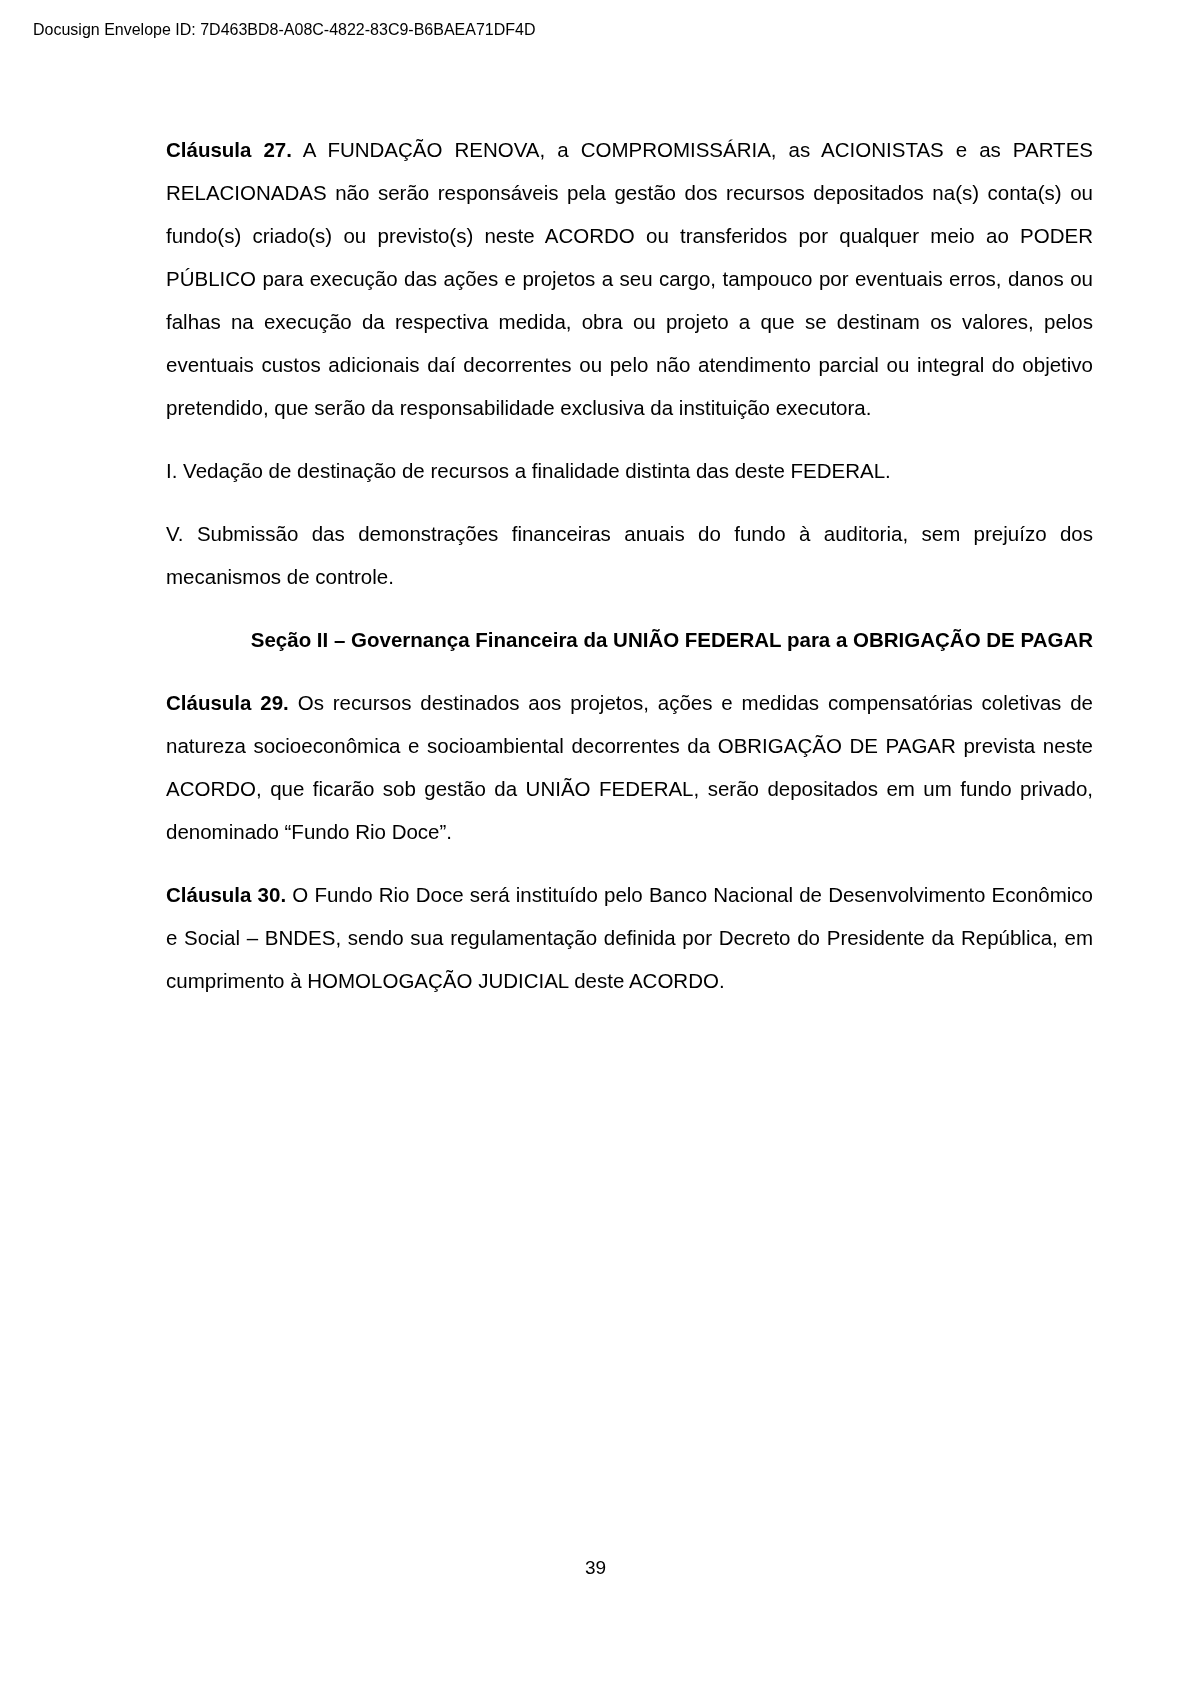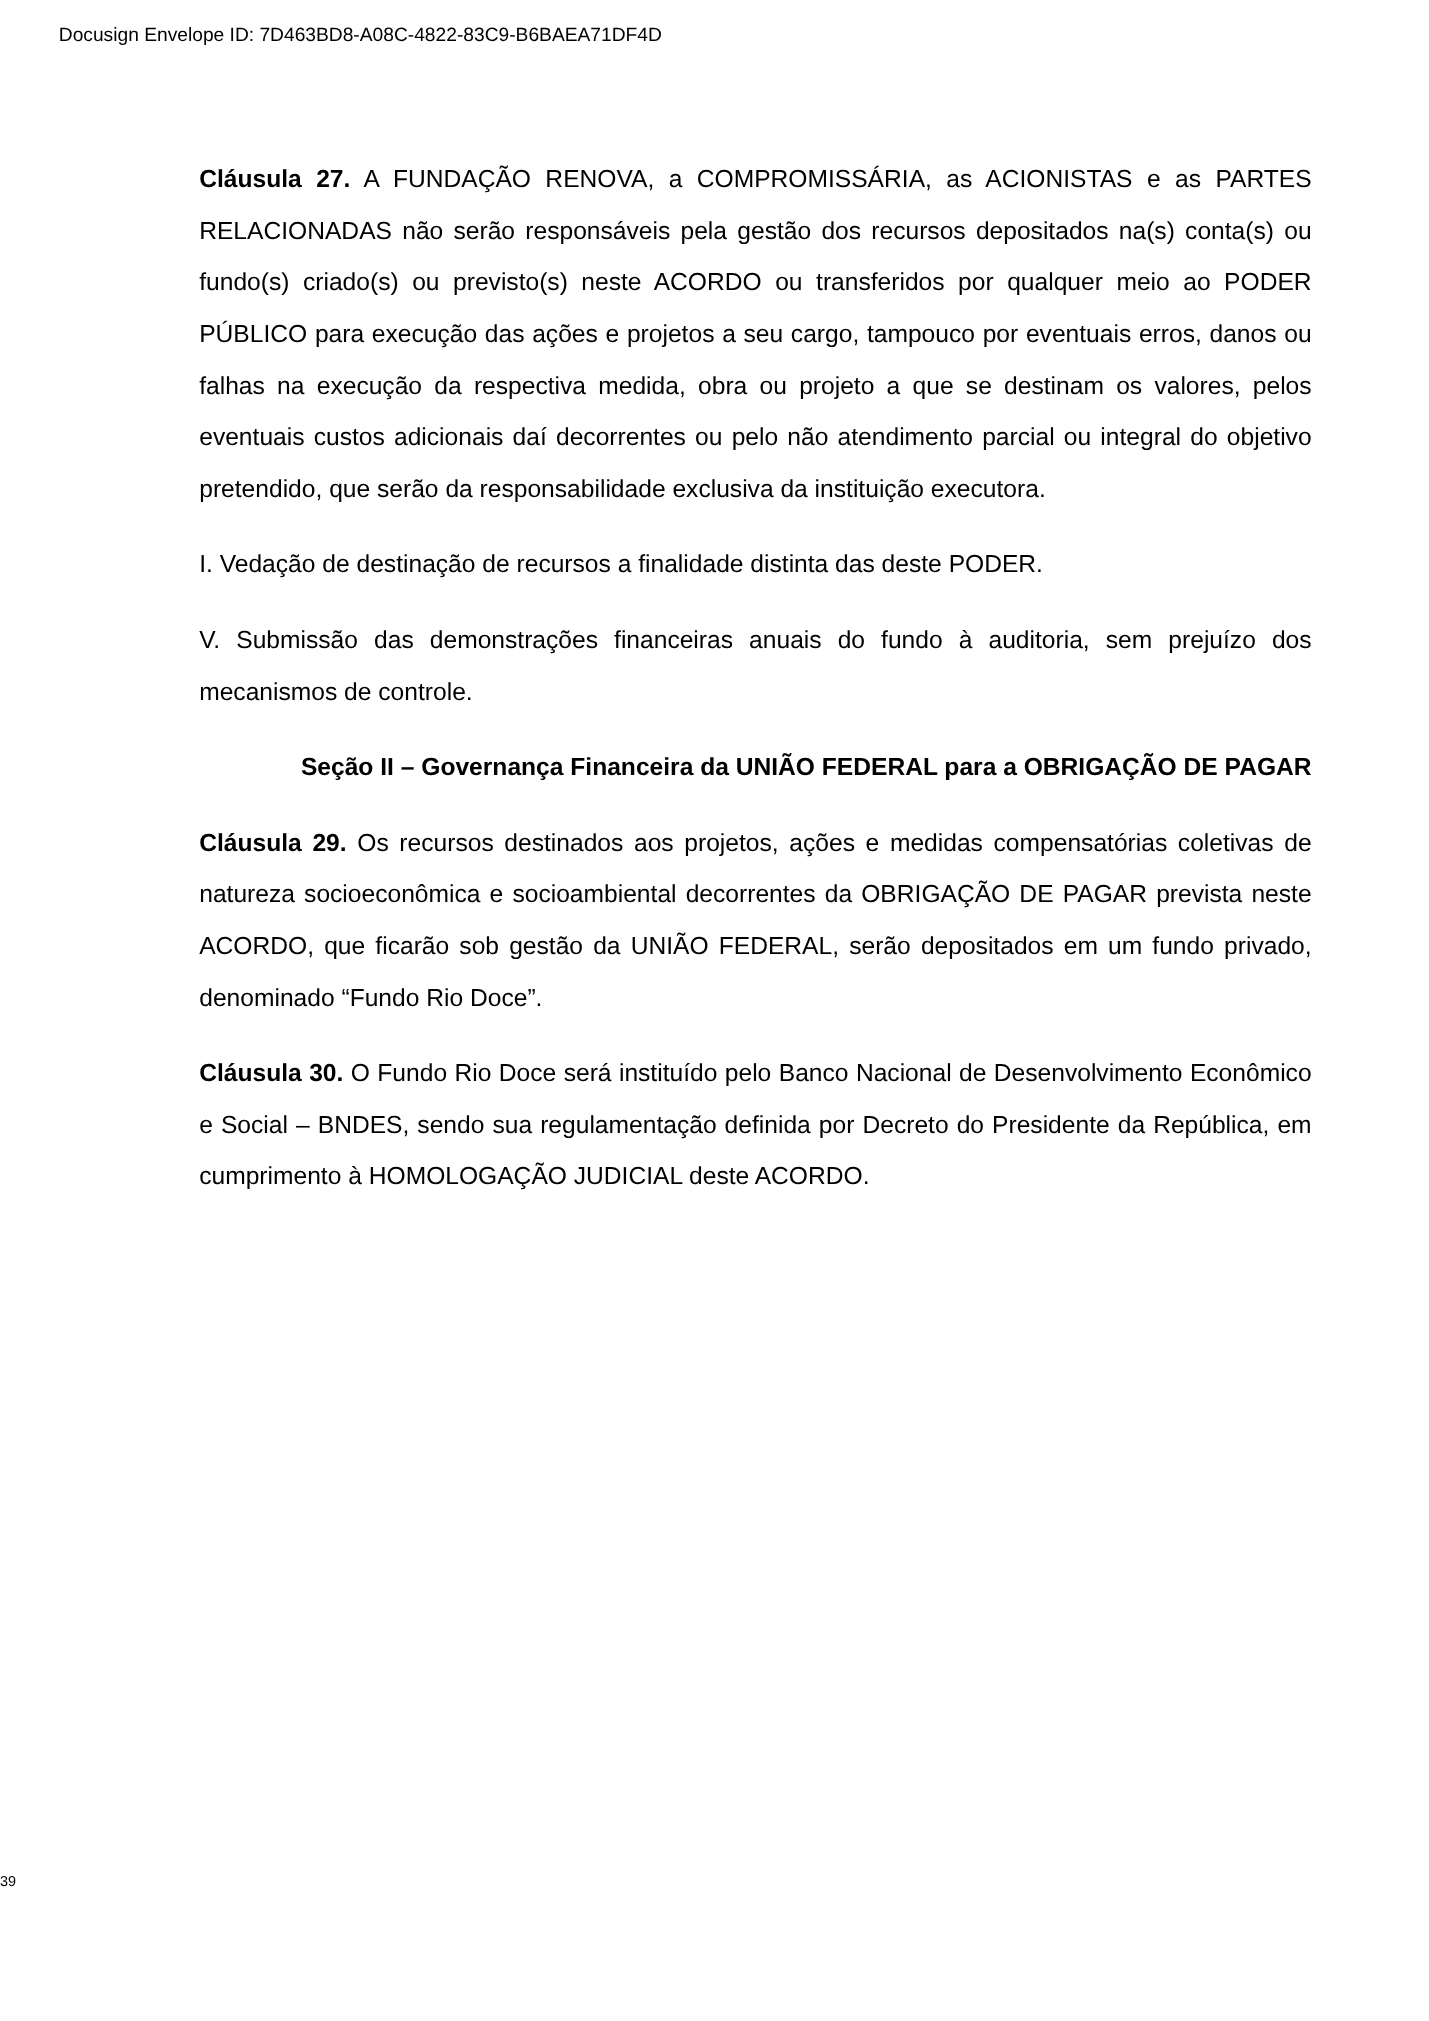--- a/index.html
+++ b/index.html
@@ -16,21 +16,20 @@
     color: #000000;
     overflow: hidden;
   }
   .docusign-header {
     position: absolute;
     left: 33px;
     top: 20px;
     font-size: 16px;
     line-height: 20px;
     white-space: nowrap;
-    margin-left: 16px;
   }
   .content {
     position: absolute;
     left: 134px;
     top: 128px;
     width: 927px;
     font-size: 20.5px;
     line-height: 43px;
     text-align: justify;
     margin-left: 32px;
@@ -46,39 +45,39 @@
     line-height: 43px;
     font-weight: bold;
     text-align: right;
     margin: 0 0 20px 0;
   }
   .page-number {
     position: absolute;
     left: 0;
     top: 1556px;
     width: 100%;
-    text-align: left;
-    font-size: 12px;
+    text-align: center;
+    font-size: 19px;
     line-height: 24px;
   }
 </style>
 </head>
 <body>
 
 <div class="docusign-header">Docusign Envelope ID: 7D463BD8-A08C-4822-83C9-B6BAEA71DF4D</div>
 
 <main class="content">
 
   <p class="para">
     <strong class="clause-label">Cláusula 27.</strong>
     <span>A FUNDAÇÃO RENOVA, a COMPROMISSÁRIA, as ACIONISTAS e as PARTES RELACIONADAS não serão responsáveis pela gestão dos recursos depositados na(s) conta(s) ou fundo(s) criado(s) ou previsto(s) neste ACORDO ou transferidos por qualquer meio ao PODER PÚBLICO para execução das ações e projetos a seu cargo, tampouco por eventuais erros, danos ou falhas na execução da respectiva medida, obra ou projeto a que se destinam os valores, pelos eventuais custos adicionais daí decorrentes ou pelo não atendimento parcial ou integral do objetivo pretendido, que serão da responsabilidade exclusiva da instituição executora.</span>
   </p>
 
 
-  <p class="para">I. Vedação de destinação de recursos a finalidade distinta das deste PODER.</p>
+  <p class="para">I. Vedação de destinação de recursos a finalidade distinta das deste FEDERAL.</p>
 
 
 
 
   <p class="para">V. Submissão das demonstrações financeiras anuais do fundo à auditoria, sem prejuízo dos mecanismos de controle.</p>
 
   <h2 class="section-heading">Seção II – Governança Financeira da UNIÃO FEDERAL para a OBRIGAÇÃO DE PAGAR</h2>
 
   <p class="para">
     <strong class="clause-label">Cláusula 29.</strong>

